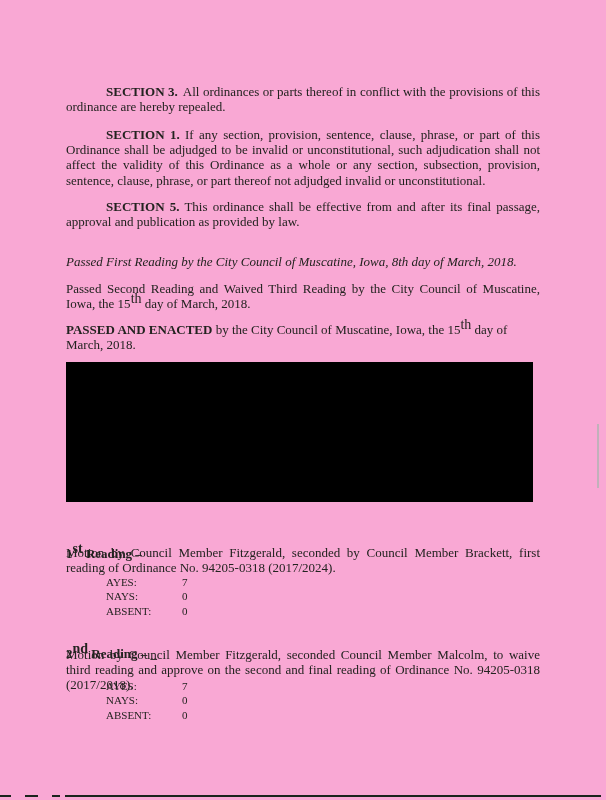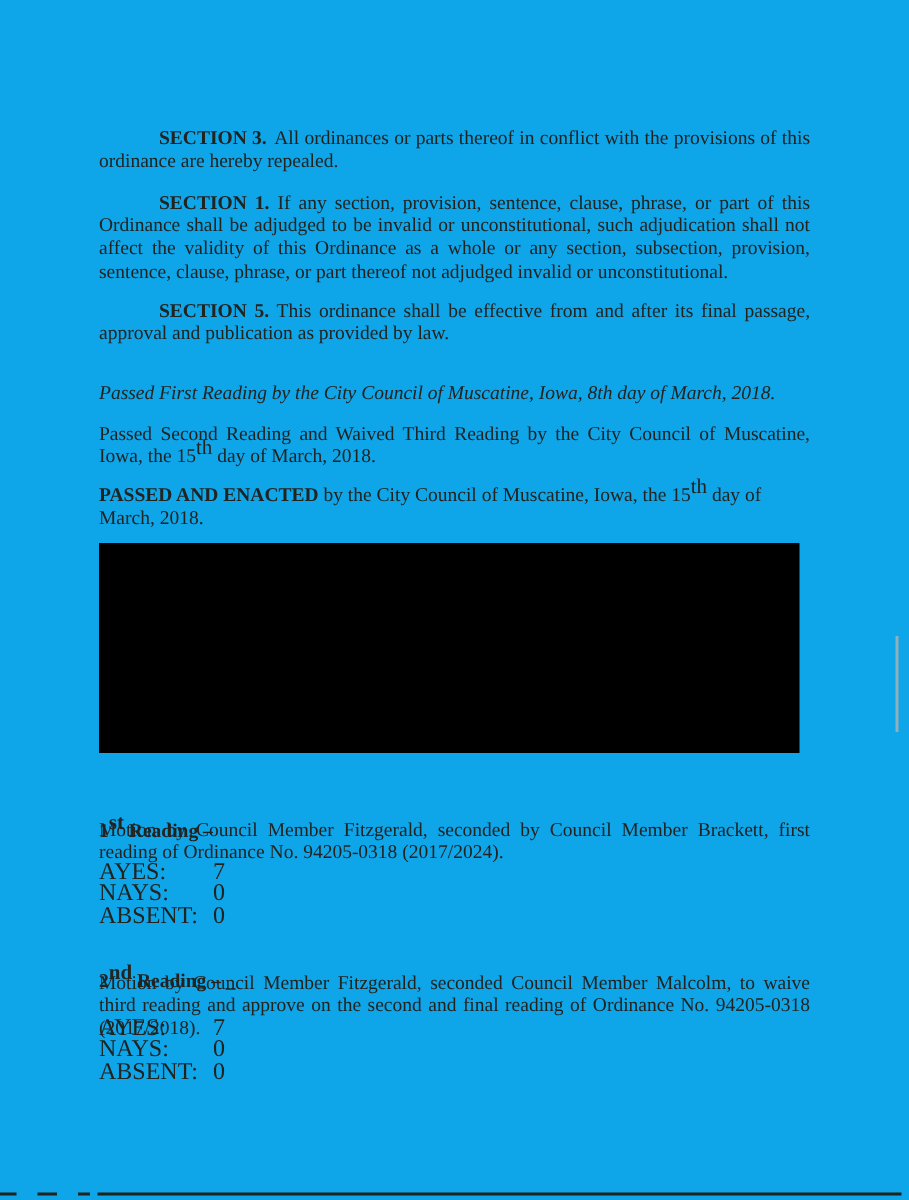--- a/index.html
+++ b/index.html
@@ -1,21 +1,21 @@
 <!DOCTYPE html>
 <html><head>
 <meta charset="utf-8">
 <style>
   html, body { margin: 0; padding: 0; background: #e8e8e8; }
   .page {
     position: relative;
     width: 606px;
     height: 800px;
     margin: 0 auto;
-    background: #0ea5e9;
+    background: #f9a8d4;
     font-family: "Liberation Serif", "DejaVu Serif", serif;
     color: #232320;
     overflow: hidden;
   }
   .content {
     position: absolute;
     left: 66px;
     top: 0;
     width: 474px;
   }
@@ -49,21 +49,21 @@
     background: #000000;
   }
 
   #r1head   { top: 526px; margin-top: 20px; }
   #r1motion { top: 545px; }
   #r1votes  { top: 575px; }
   #r2head   { top: 646px; }
   #r2motion { top: 647px; }
   #r2votes  { top: 679px; }
 
-  .votes { font-size: 16px; }
+  .votes { font-size: 11px; margin-left: 40px; }
   .vote-row { line-height: 14.4px; }
   .vote-label {
     display: inline-block;
     width: 76px;
   }
 
   
   .scan-right-line {
     position: absolute;
     left: 597px;

